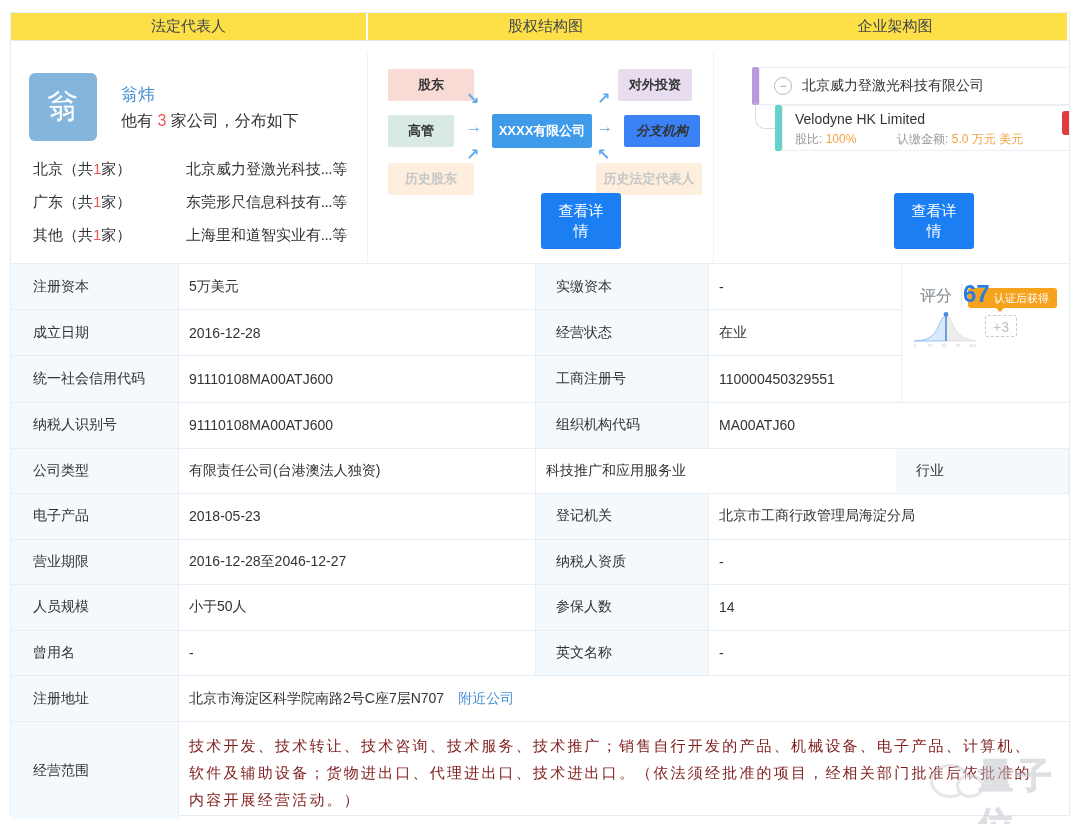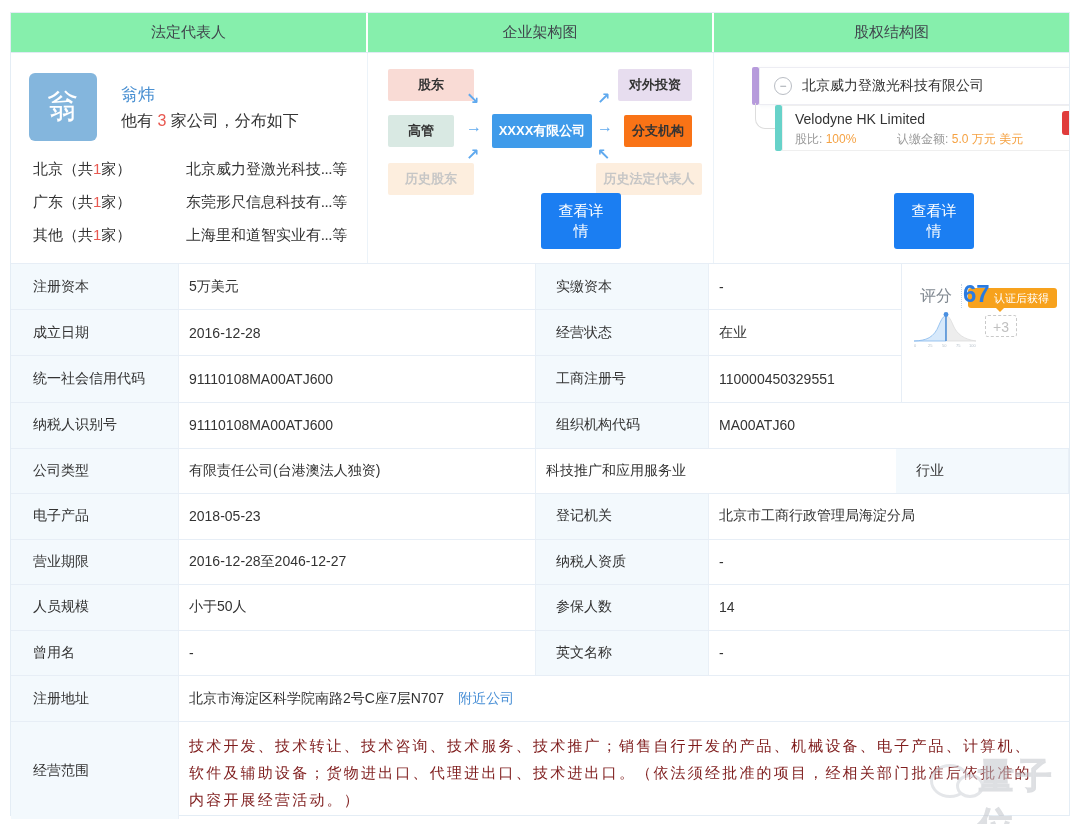--- a/index.html
+++ b/index.html
@@ -2,22 +2,22 @@
 <html><head>
 <meta charset="utf-8">
 <style>
   html,body{margin:0;padding:0;background:#fff;}
   body{font-family:"Liberation Sans","DejaVu Sans",sans-serif;color:#333;}
   .page{position:relative;width:1080px;height:824px;background:#fff;overflow:hidden;}
   .container{position:absolute;left:10px;top:12px;width:1060px;height:804px;
     border:1px solid #e4edf5;box-sizing:border-box;background:#fff;}
 
   
-  .top-headers{position:absolute;left:0;top:0;width:100%;height:40px;display:flex;
-    background:#86efac;border-bottom:1px solid #e0ebf4;box-sizing:border-box;}
+  .top-headers{position:absolute;left:0;top:0;width:100%;height:28px;display:flex;
+    background:#fde047;border-bottom:1px solid #e0ebf4;box-sizing:border-box;}
   .th{display:flex;align-items:center;justify-content:center;font-size:15px;color:#40464d;box-sizing:border-box;}
   .th1{width:357px;border-right:2px solid #fff;}
   .th2{width:346px;border-right:2px solid #fff;}
   .th3{flex:1;}
 
   
   .top-body{position:absolute;left:0;top:40px;width:100%;height:210px;display:flex;}
   .panel{position:relative;box-sizing:border-box;overflow:hidden;}
   .p1{width:357px;border-right:1px solid #ecf3f9;}
   .p2{width:346px;border-right:1px solid #ecf3f9;}
@@ -37,21 +37,21 @@
   
   .dbox{position:absolute;font-size:13px;font-weight:bold;color:#333;text-align:center;
     border-radius:2px;padding:7px 0;box-sizing:border-box;}
   .faded{color:#c6c6c6;font-weight:bold;}
   .n-shareholders{left:20px;top:16px;width:86px;background:#f9dbd5;}
   .n-executives{left:20px;top:62px;width:66px;background:#d9e9e3;}
   .n-hist-shareholders{left:20px;top:110px;width:86px;background:#fdeede;}
   .n-center{left:124px;top:61px;width:100px;height:34px;background:#3f9bea;color:#fff;
     display:flex;align-items:center;justify-content:center;padding:0;}
   .n-invest{left:250px;top:16px;width:74px;background:#e7ddef;}
-  .n-branches{left:256px;top:62px;width:68px;background:#f97316;}
+  .n-branches{left:256px;top:62px;width:76px;background:#3b82f6;font-style:italic;}
   .n-hist-legal{left:228px;top:110px;width:106px;background:#fdeede;}
   .arr{position:absolute;color:#5fa9ee;font-size:16px;font-weight:bold;line-height:1;}
 
   .detail-btn{position:absolute;width:56px;padding:8px 12px;background:#1b7ef2;color:#fff;
     font-size:15px;line-height:20px;text-align:center;border-radius:3px;cursor:pointer;margin-left:40px;}
   .btn-p2{left:133px;top:140px;}
   .btn-p3{left:140px;top:140px;}
 
   
   .vbar-purple{position:absolute;left:38px;top:14px;width:7px;height:38px;background:#b79bdc;border-radius:2px;}
@@ -123,22 +123,22 @@
     border-radius:50%;background:#fff;}
 </style>
 </head>
 <body>
 
 <div class="page">
   <div class="container">
 
     <div class="top-headers">
       <div class="th th1">法定代表人</div>
+      <div class="th th3">股权结构图</div>
       <div class="th th2">企业架构图</div>
-      <div class="th th3">股权结构图</div>
     </div>
 
     <div class="top-body">
 
       <div class="panel p1">
         <div class="avatar">翁</div>
         <div class="p1-name">翁炜</div>
         <div class="p1-summary">
           <span>他有</span>
           <span class="red">3</span>

